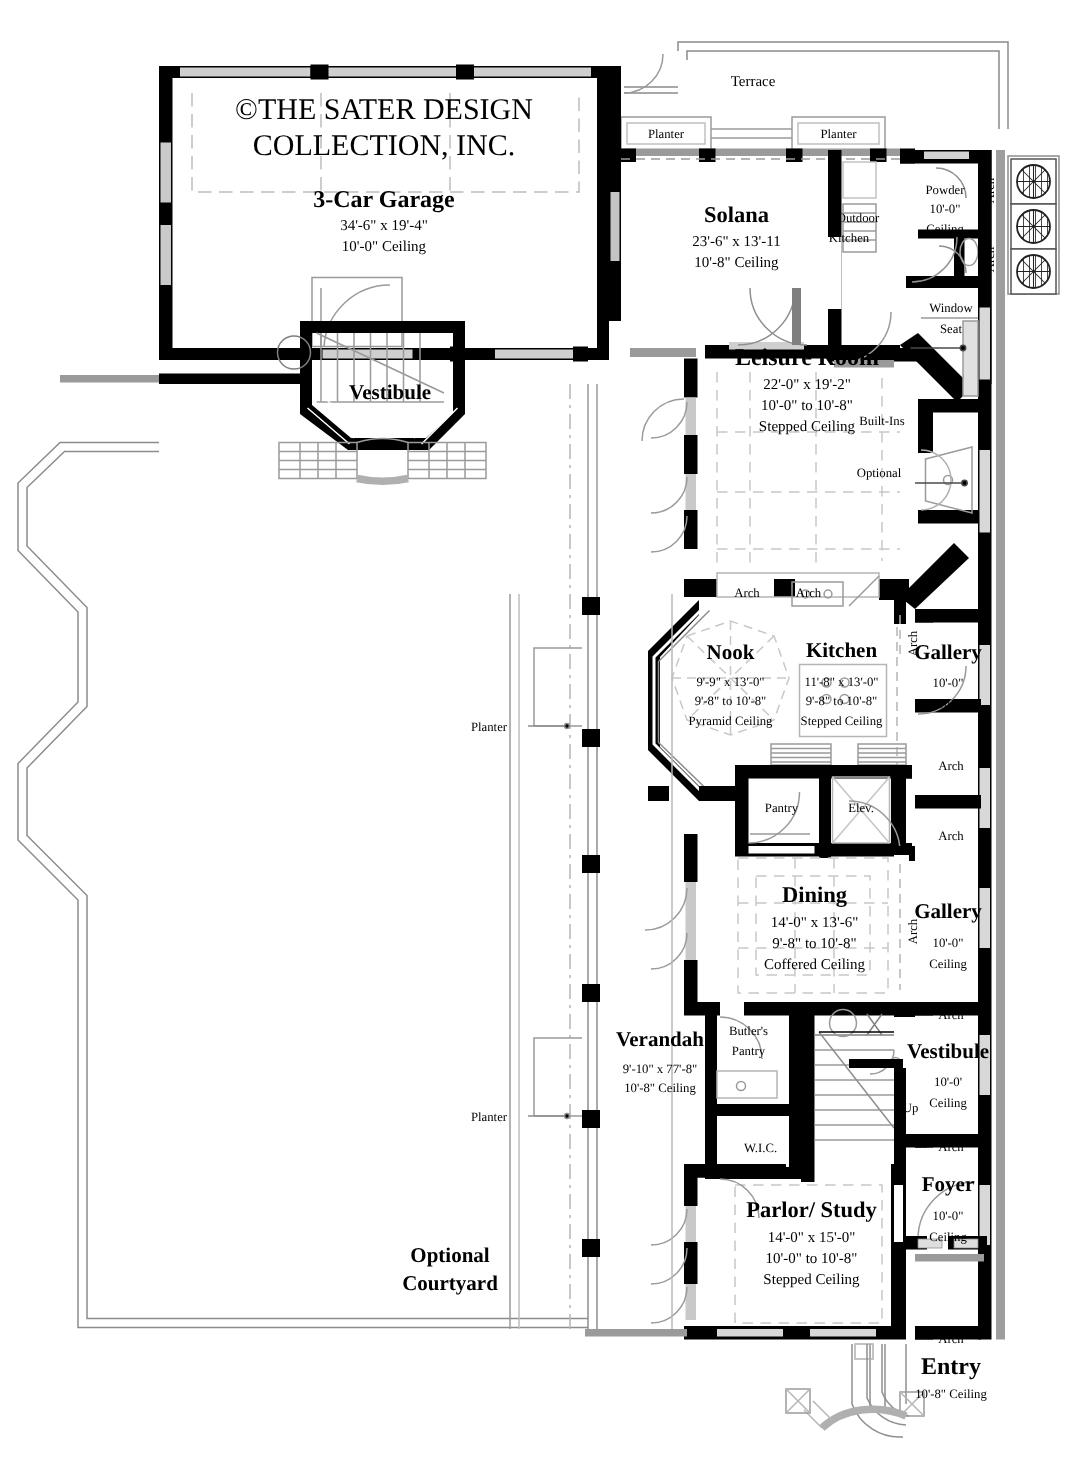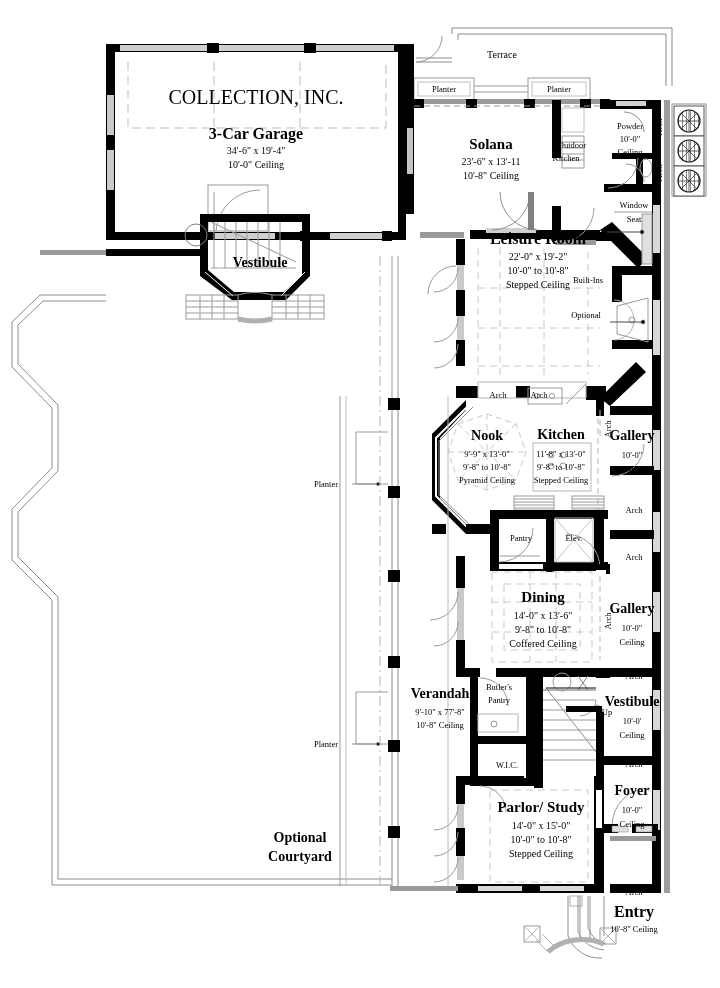--- a/index.html
+++ b/index.html
@@ -484,20 +484,21 @@
 
     <g stroke="#4a4a4a" stroke-width="1" fill="none">
       <path d="M610,322 L641,322"></path>
         <circle cx="643" cy="322" r="1.8" fill="#000"></circle>
       <path d="M607,232 L640,232"></path>
         <circle cx="642" cy="232" r="1.8" fill="#000"></circle>
     </g>
 
   </svg>
 
+  <div class="lbl" style="left:256px;top:62px;font-size:20px;transform:translateX(-50%);">©THE SATER DESIGN</div>
   <div class="lbl" style="left:256px;top:86px;font-size:20px;transform:translateX(-50%);">COLLECTION, INC.</div>
 
   <div class="lbl room-name" style="left:256px;top:125px;font-size:16px;transform:translateX(-50%);">3-Car Garage</div>
   <div class="lbl cap" style="left:256px;top:145px;transform:translateX(-50%);">34'-6" x 19'-4"</div>
   <div class="lbl cap" style="left:256px;top:159px;transform:translateX(-50%);">10'-0" Ceiling</div>
 
   <div class="lbl room-name" style="left:260px;top:255px;font-size:14px;transform:translateX(-50%);">Vestibule</div>
 
   <div class="lbl cap" style="left:502px;top:49px;transform:translateX(-50%);">Terrace</div>
 
@@ -575,21 +576,21 @@
 
   <div class="lbl room-name" style="left:440px;top:686px;font-size:14px;transform:translateX(-50%);">Verandah</div>
   <div class="lbl tiny" style="left:440px;top:707px;transform:translateX(-50%);">9'-10" x 77'-8"</div>
   <div class="lbl tiny" style="left:440px;top:720px;transform:translateX(-50%);">10'-8" Ceiling</div>
 
   <div class="lbl tiny" style="left:499px;top:682px;transform:translateX(-50%);">Butler's</div>
   <div class="lbl tiny" style="left:499px;top:695px;transform:translateX(-50%);">Pantry</div>
 
   <div class="lbl tiny" style="left:507px;top:740px;transform:translateX(-50%);margin-top:20px;">W.I.C.</div>
 
-  <div class="lbl tiny" style="left:589px;top:707px;transform:translateX(-50%);padding-left:36px;">Up</div>
+  <div class="lbl tiny" style="left:589px;top:733px;transform:translateX(-50%);padding-left:36px;">Up</div>
 
   <div class="lbl room-name" style="left:632px;top:694px;font-size:14px;transform:translateX(-50%);">Vestibule</div>
   <div class="lbl tiny" style="left:632px;top:716px;transform:translateX(-50%);">10'-0'</div>
   <div class="lbl tiny" style="left:632px;top:730px;transform:translateX(-50%);">Ceiling</div>
 
   <div class="lbl tiny" style="left:634px;top:759px;transform:translateX(-50%);">Arch</div>
 
   <div class="lbl room-name" style="left:632px;top:783px;font-size:14px;transform:translateX(-50%);">Foyer</div>
   <div class="lbl tiny" style="left:632px;top:805px;transform:translateX(-50%);">10'-0"</div>
   <div class="lbl tiny" style="left:632px;top:819px;transform:translateX(-50%);">Ceiling</div>

